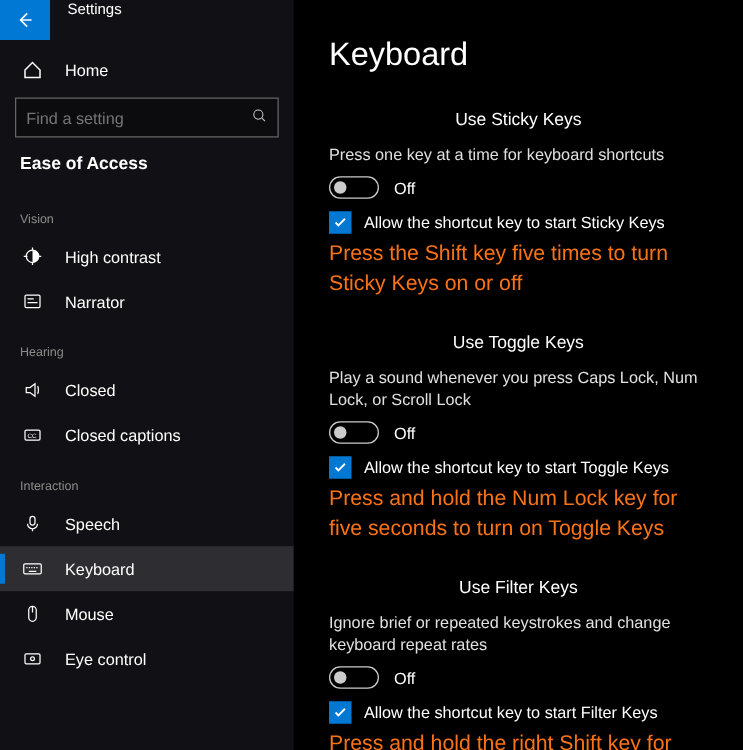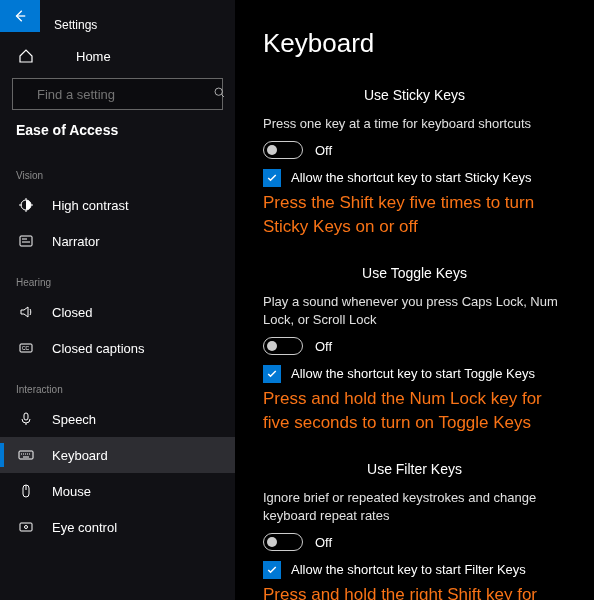--- a/index.html
+++ b/index.html
@@ -17,21 +17,21 @@
   width: 235px;
   height: 100%;
   background: rgba(20,20,25,0.85);
   padding-top: 0;
   overflow: hidden;
   position: relative;
 }
 .titlebar {
   height: 32px;
   display: flex;
-  align-items: flex-end;
+  align-items: flex-start;
 }
 .back-btn {
   width: 40px;
   height: 32px;
   background: #0078d4;
   display: flex;
   align-items: center;
   justify-content: center;
   color: #fff;
   cursor: pointer;
@@ -39,36 +39,35 @@
 .title-text {
   padding-left: 14px;
   font-size: 12px;
 }
 .home-row {
   display: flex;
   align-items: center;
   padding: 10px 14px 10px 16px;
   margin-top: 6px;
   cursor: pointer;
-  gap: 24px;
 }
 .home-row .icon, .nav-item .icon {
   width: 20px;
   display: inline-flex;
   margin-right: 16px;
   font-size: 14px;
   justify-content: center;
 }
 .search-box {
   margin: 4px 12px 12px 12px;
   border: 1px solid #666;
   height: 32px;
   display: flex;
   align-items: center;
-  padding: 0 24px;
+  padding: 0 8px;
   background: rgba(0,0,0,0.25);
 }
 .search-box input {
   background: transparent;
   border: none;
   outline: none;
   color: #ccc;
   flex: 1;
   font-size: 13px;
 }

